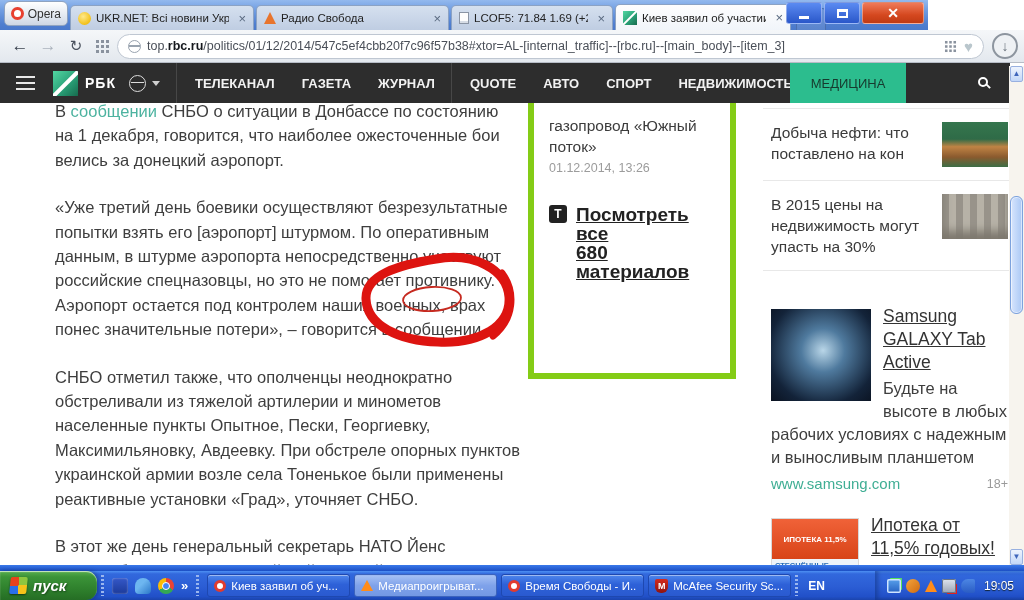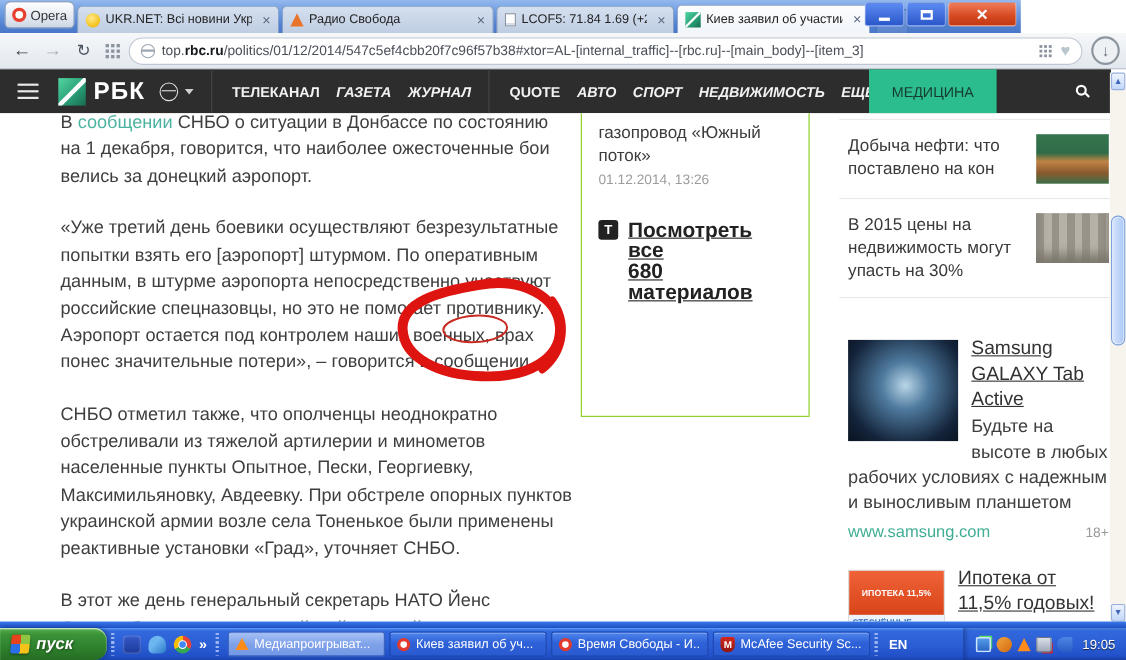--- a/index.html
+++ b/index.html
@@ -67,46 +67,46 @@
   .dl-btn { width:26px; height:26px; border:2px solid #8d959f; border-radius:50%; margin-left:8px;
     color:#6a727c; font-size:14px; font-weight:bold; display:flex; align-items:center; justify-content:center; background:#eef1f4; }
 
   
   .siteheader { position:absolute; top:63px; left:0; width:1010px; height:40px; background:#2d2d2d;
     display:flex; align-items:center; color:#eee; }
   .icon-burger { width:19px; height:2px; background:#e8e8e8; margin:0 18px 0 16px;
     box-shadow:0 -6px 0 #e8e8e8, 0 6px 0 #e8e8e8; }
   .logo { display:flex; align-items:center; gap:7px; }
   .logo-sq { width:25px; height:25px; }
-  .logo-txt { font-size:22px; font-weight:bold; letter-spacing:1px; color:#fff; }
+  .logo-txt { font-size:14px; font-weight:bold; letter-spacing:1px; color:#fff; }
   .hdr-globe { width:17px; height:17px; border:1.5px solid #ddd; border-radius:50%; margin-left:13px; position:relative; }
   .hdr-globe::after { content:""; position:absolute; left:1px; right:1px; top:42%; height:1.5px; background:#ddd; }
   .caret-down { width:0; height:0; border-left:4px solid transparent; border-right:4px solid transparent;
     border-top:5px solid #cfcfcf; margin-left:6px; }
   .hdr-div { width:1px; height:40px; background:#474747; margin-left:16px; }
   .nav-item { font-size:13px; font-weight:bold; color:#f2f2f2; white-space:nowrap; }
-  .mn1 { margin-left:18px; } .mn { margin-left:15px;font-style:italic; }
+  .mn1 { margin-left:18px; } .mn { margin-left:27px; }
   .medicina { position:absolute; left:790px; top:0; width:116px; height:40px; background:#2cbd8e;
     color:#173a2e; font-size:13px; font-weight:normal; display:flex; align-items:center; justify-content:center; }
   .icon-search { position:absolute; right:22px; top:14px; width:10px; height:10px;
     border:2px solid #fff; border-radius:50%; }
   .icon-search::after { content:""; position:absolute; width:6px; height:2px; background:#fff;
     right:-5px; bottom:-2px; transform:rotate(45deg); }
 
   
   .content { position:absolute; top:103px; left:0; width:1010px; height:462px; background:#fff; overflow:hidden; }
   .article { position:absolute; left:55px; top:0; width:466px; font-size:16.5px; line-height:24.4px; color:#3e3e3e; }
   .article p { margin:0 0 23px 0; }
   .article p:first-child { margin-top:-4px; }
   .article a.green { color:#4db3a0; text-decoration:none; }
   .annotation { position:absolute; left:358px; top:146px; pointer-events:none; }
 
   
   .feedcard { position:absolute; left:528px; top:-10px; width:208px; height:286px;
-    border:1px solid #84cc16; background:#fff; padding:16px 15px 0 15px; }
+    border:6px solid #84cc16; background:#fff; padding:16px 15px 0 15px; }
   .feed-title { font-size:15.5px; line-height:21px; color:#3c3c3c; }
   .feed-time { font-size:12.5px; color:#9c9c9c; margin-top:4px; }
   .feed-item2 { margin-top:27px; }
   .feed-time-inline { font-size:12.5px; color:#9c9c9c; }
   .viewall { display:flex; gap:9px; margin-top:30px; align-items:flex-start; }
   .t-ico { width:18px; height:18px; background:#222; border-radius:3px; color:#fff;
     font-size:12px; font-weight:bold; display:flex; align-items:center; justify-content:center; flex:0 0 auto; }
   .viewall-link { font-size:19px; font-weight:bold; color:#222; text-decoration:underline; line-height:19px; }
 
   
@@ -349,27 +349,27 @@
     </div>
     <div class="tb-handle"></div>
     <div class="qlaunch">
       <div class="ql-ico ql-divx"></div>
       <div class="ql-ico ql-dm"></div>
       <div class="ql-ico ql-chrome"></div>
       <div class="ql-more">»</div>
     </div>
     <div class="tb-handle"></div>
     <div class="taskbtns">
+      <div class="taskbtn">
+        <span class="ico-opera"></span>
+        <span class="tl">Киев заявил об уч...</span>
+      </div>
       <div class="taskbtn lit">
         <span class="ico-vlc"></span>
         <span class="tl">Медиапроигрыват...</span>
-      </div>
-      <div class="taskbtn">
-        <span class="ico-opera"></span>
-        <span class="tl">Киев заявил об уч...</span>
       </div>
       <div class="taskbtn">
         <span class="ico-opera"></span>
         <span class="tl">Время Свободы - И...</span>
       </div>
       <div class="taskbtn">
         <span class="ico-mcafee">M</span>
         <span class="tl">McAfee Security Sc...</span>
       </div>
     </div>

